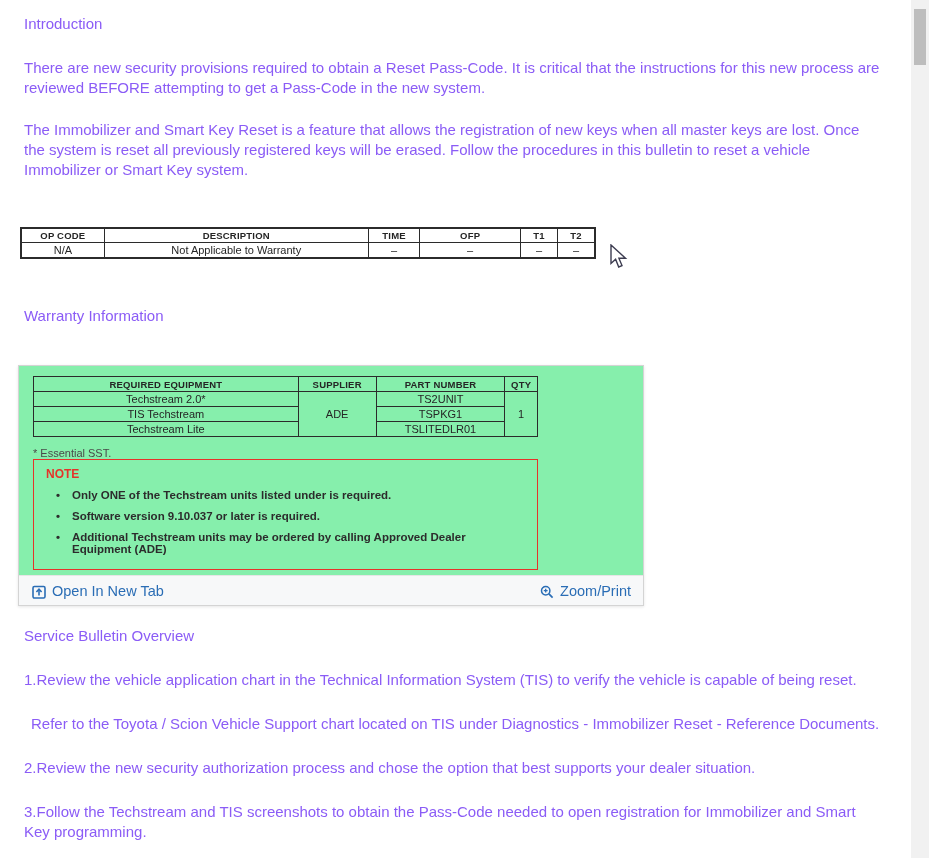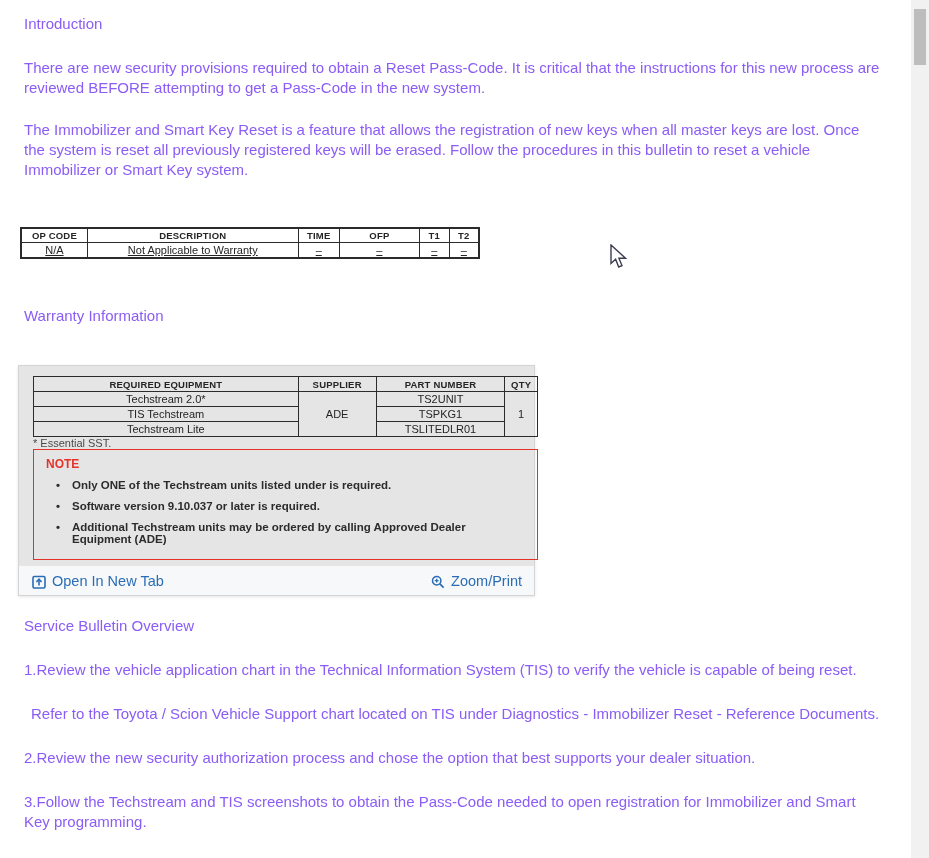--- a/index.html
+++ b/index.html
@@ -13,49 +13,49 @@
   .content {
     position:absolute; left:0; top:0; width:911px;
     padding:10px 24px 0 20px;
     display:flex; flex-direction:column; align-items:flex-start;
   }
   .txt { margin:4px; font-size:15px; line-height:20px; color:#8b5cf6; }.mt18{margin-top:18px}.mt20{margin-top:20px}.mt40{margin-top:40px}.mt43{margin-top:43px}.mt47{margin-top:47px}
   .indent7 { padding-left:7px; }
 
   
   table.op-table {
-    border-collapse:collapse; table-layout:fixed; width:460px;
+    border-collapse:collapse; table-layout:fixed; width:576px;
     border:2px solid #2b2b2b; color:#252525;
   }
   .op-table th, .op-table td {
     border:1px solid #2b2b2b; text-align:center; padding:1px 2px;
     height:14px; overflow:hidden; white-space:nowrap;
   }
   .op-table th { font-size:9.5px; font-weight:bold; letter-spacing:.2px; }
-  .op-table td { font-size:11px;text-decoration:underline; }
+  .op-table td { font-size:11px; }
 
   
   .widget {
-    margin-top:35px; margin-left:-2px; width:517px;
-    border:1px solid #d4d4d4; background:#e5e5e5;
+    margin-top:35px; margin-left:-2px; width:626px;
+    border:1px solid #d4d4d4; background:#86efac;
     box-shadow:0 1px 3px rgba(0,0,0,.10);
   }
   .widget-body { padding:10px 11px 5px 14px; }
   table.eq-table {
     border-collapse:collapse; table-layout:fixed; width:505px;
     border:1px solid #2b2b2b; color:#252525;
   }
   .eq-table th, .eq-table td {
     border:1px solid #2b2b2b; text-align:center; padding:1px 2px;
     height:15px; overflow:hidden; white-space:nowrap;
   }
   .eq-table th { font-size:9.5px; font-weight:bold; letter-spacing:.2px; }
   .eq-table td { font-size:11px; }
 
-  .footnote { margin-top:0; font-size:11px; color:#4a4a4a; }
+  .footnote { margin-top:10px; font-size:11px; color:#4a4a4a; }
 
   .note-box {
     width:505px;
     border:1px solid #e5332a; padding:8px 10px 14px 12px;
   }
   .note-label { color:#e5332a; font-weight:bold; font-size:12px; line-height:12px; }
   .note-bullet {
     display:flex; margin-top:9px; padding-left:10px;
     font-size:11.5px; line-height:12px; font-weight:bold; color:#2c2c2c;
   }

